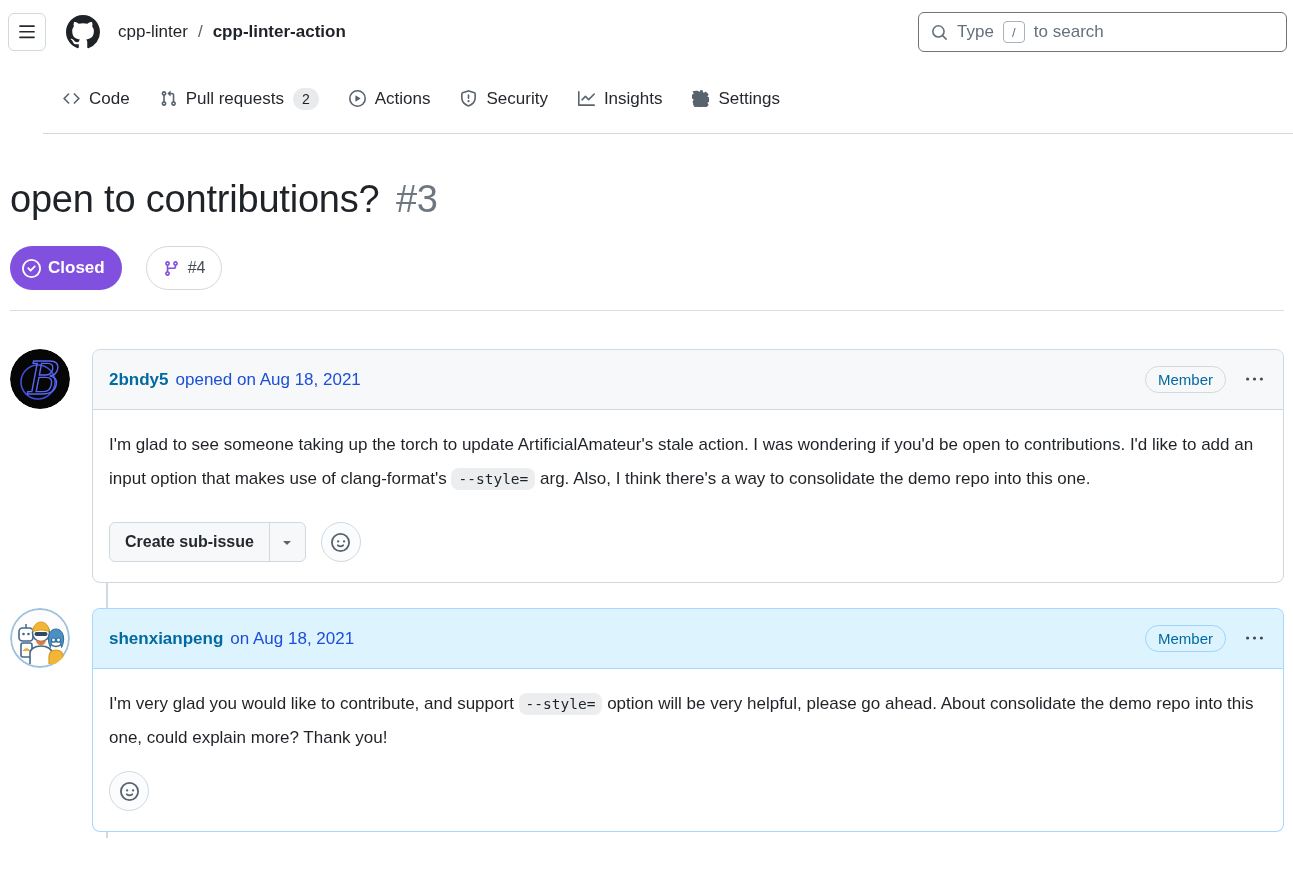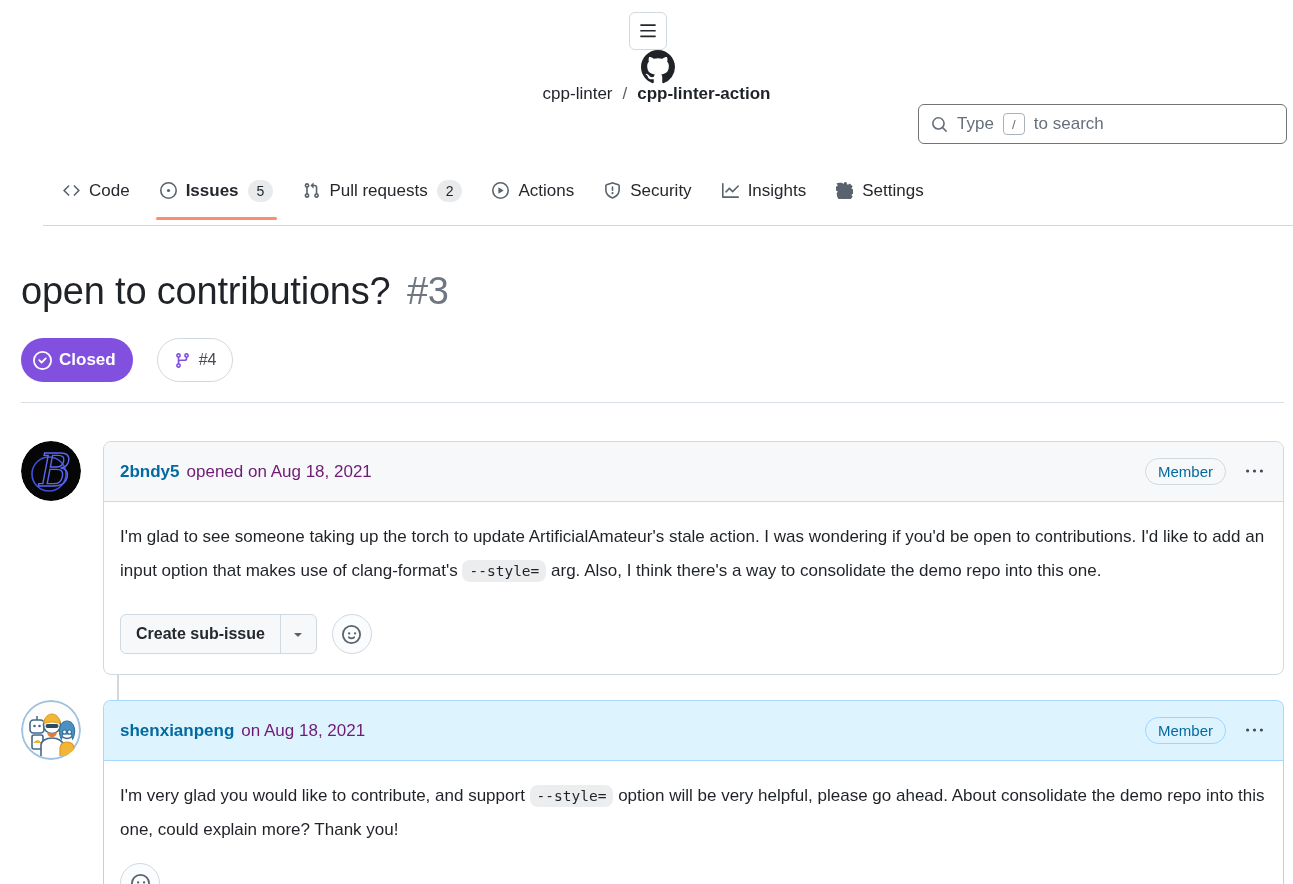--- a/index.html
+++ b/index.html
@@ -6,21 +6,21 @@
   html,body { width:1293px; height:884px; overflow:hidden; }
   body {
     font-family: "Liberation Sans", sans-serif;
     color:#1f2328; background:#ffffff; font-size:17px;
   }
   a { text-decoration:none; color:inherit; cursor:pointer; }
   button { font-family:inherit; cursor:pointer; background:none; border:none; color:inherit; }
   svg { display:block; }
 
   
-  .top { display:flex; align-items:center; padding:12px 6px 12px 8px;flex-direction:column; }
+  .top { display:flex; align-items:center; padding:12px 6px 12px 8px; }
   .hamburger {
     width:38px; height:38px; border:1px solid #d1d9e0; border-radius:6px;
     display:flex; align-items:center; justify-content:center; color:#25292e; background:#fff;
   }
   .logo { margin-left:20px; color:#1f2328; display:flex; }
   .crumbs { margin-left:18px; display:flex; align-items:center; gap:10px; font-size:17px; }
   .crumbs .sep { color:#59636e; }
   .crumbs .repo { font-weight:700; }
   .search {
     margin-left:auto; width:369px; height:40px; border:1px solid #737373; border-radius:6px;
@@ -47,21 +47,21 @@
   .tab.active::after {
     content:""; position:absolute; left:6px; right:6px; bottom:5px; height:3px;
     background:#fd8c73; border-radius:3px;
   }
   .counter {
     background:rgba(129,139,152,0.18); border-radius:999px; font-size:14px;
     padding:2px 9px; color:#1f2328; line-height:18px;
   }
 
   
-  .main { padding:0 9px 0 21px; }
+  .main { padding:0 9px 0 10px; }
   h1.issue-title { margin-top:42px; font-size:38px; line-height:46px; font-weight:400; letter-spacing:-0.2px; }
   h1.issue-title .num { color:#6e7781; font-weight:300; margin-left:6px; }
 
   .status-row { margin-top:24px; display:flex; align-items:flex-end; gap:24px; }
   .state-pill {
     display:inline-flex; align-items:center; gap:7px;
     background:#8250df; color:#fff; font-weight:600; font-size:17px;
     border-radius:999px; padding:0 17px 0 12px; height:44px;
   }
   .pr-pill {
@@ -81,21 +81,21 @@
   }
   .bubble { flex:1; border:1px solid #d1d9e0; border-radius:8px; background:#fff; }
   .bubble-head {
     display:flex; align-items:center; background:#f6f8fa;
     border-bottom:1px solid #d1d9e0; border-radius:7px 7px 0 0;
     padding:16px 16px; font-size:17px;
   }
   .bubble.author-highlight { border-color:rgba(84,174,255,0.5); }
   .bubble.author-highlight .bubble-head { background:#ddf4ff; border-bottom-color:rgba(84,174,255,0.4); }
   .author { font-weight:700; color:#0369a1; }
-  .meta { color:#701a75; margin-left:7px; }
+  .meta { color:#1d4ed8; margin-left:7px; }
   .head-spacer { flex:1; }
   .member-pill {
     border:1px solid #d1d9e0; border-radius:999px; padding:4px 12px;
     font-size:15px; color:#0369a1; background:transparent;
   }
   .bubble.author-highlight .member-pill { border-color:rgba(84,174,255,0.45); }
   .kebab { margin-left:16px; color:#454c54; display:flex; padding:4px; }
 
   .bubble-body { padding:18px 16px 20px; font-size:17px; line-height:34px; color:#1f2328; }
   .bubble-body code {
@@ -146,28 +146,20 @@
       <span>to search</span>
     </div>
   </header>
 
   <nav class="tabs">
     <a class="tab">
       <svg class="ticon" width="17" height="17" viewBox="0 0 16 16" fill="currentColor">
           <path d="M4.72 3.22a.75.75 0 0 1 1.06 1.06L2.06 8l3.72 3.72a.75.75 0 1 1-1.06 1.06L.47 8.53a.75.75 0 0 1 0-1.06l4.25-4.25Zm6.56 0a.75.75 0 1 0-1.06 1.06L13.94 8l-3.72 3.72a.75.75 0 1 0 1.06 1.06l4.25-4.25a.75.75 0 0 0 0-1.06l-4.25-4.25Z"></path>
         </svg>
       <span class="tlabel">Code</span>
-    </a>
-    <a class="tab active">
-      <svg class="ticon" width="17" height="17" viewBox="0 0 16 16" fill="currentColor">
-          <path d="M8 9.5a1.5 1.5 0 1 0 0-3 1.5 1.5 0 0 0 0 3Z"></path>
-          <path d="M8 0a8 8 0 1 1 0 16A8 8 0 0 1 8 0ZM1.5 8a6.5 6.5 0 1 0 13 0 6.5 6.5 0 0 0-13 0Z"></path>
-        </svg>
-      <span class="tlabel">Issues</span>
-      <span class="counter">5</span>
     </a>
     <a class="tab">
       <svg class="ticon" width="17" height="17" viewBox="0 0 16 16" fill="currentColor">
           <path d="M1.5 3.25a2.25 2.25 0 1 1 3 2.122v5.256a2.251 2.251 0 1 1-1.5 0V5.372A2.25 2.25 0 0 1 1.5 3.25Zm5.677-.177L9.573.677A.25.25 0 0 1 10 .854V2.5h1A2.5 2.5 0 0 1 13.5 5v5.628a2.251 2.251 0 1 1-1.5 0V5a1 1 0 0 0-1-1h-1v1.646a.25.25 0 0 1-.427.177L7.177 3.427a.25.25 0 0 1 0-.354ZM3.75 2.5a.75.75 0 1 0 0 1.5.75.75 0 0 0 0-1.5Zm0 9.5a.75.75 0 1 0 0 1.5.75.75 0 0 0 0-1.5Zm8.25.75a.75.75 0 1 0 1.5 0 .75.75 0 0 0-1.5 0Z"></path>
         </svg>
       <span class="tlabel">Pull requests</span>
       <span class="counter">2</span>
     </a>
     <a class="tab">
       <svg class="ticon" width="17" height="17" viewBox="0 0 16 16" fill="currentColor">

